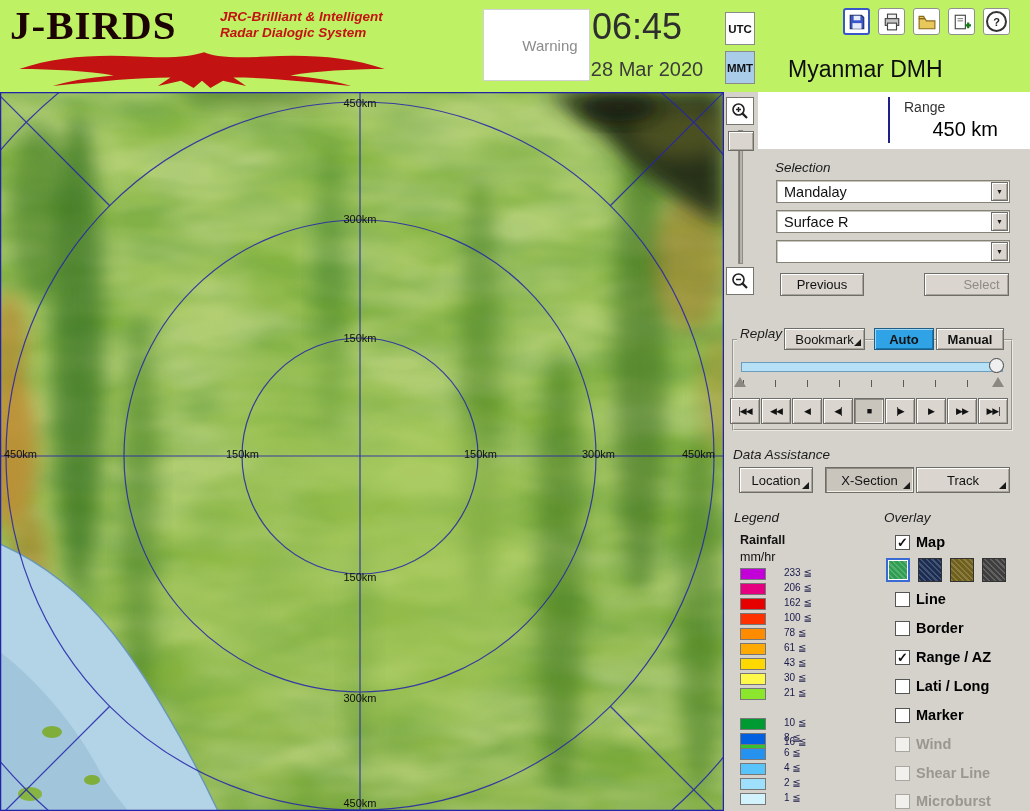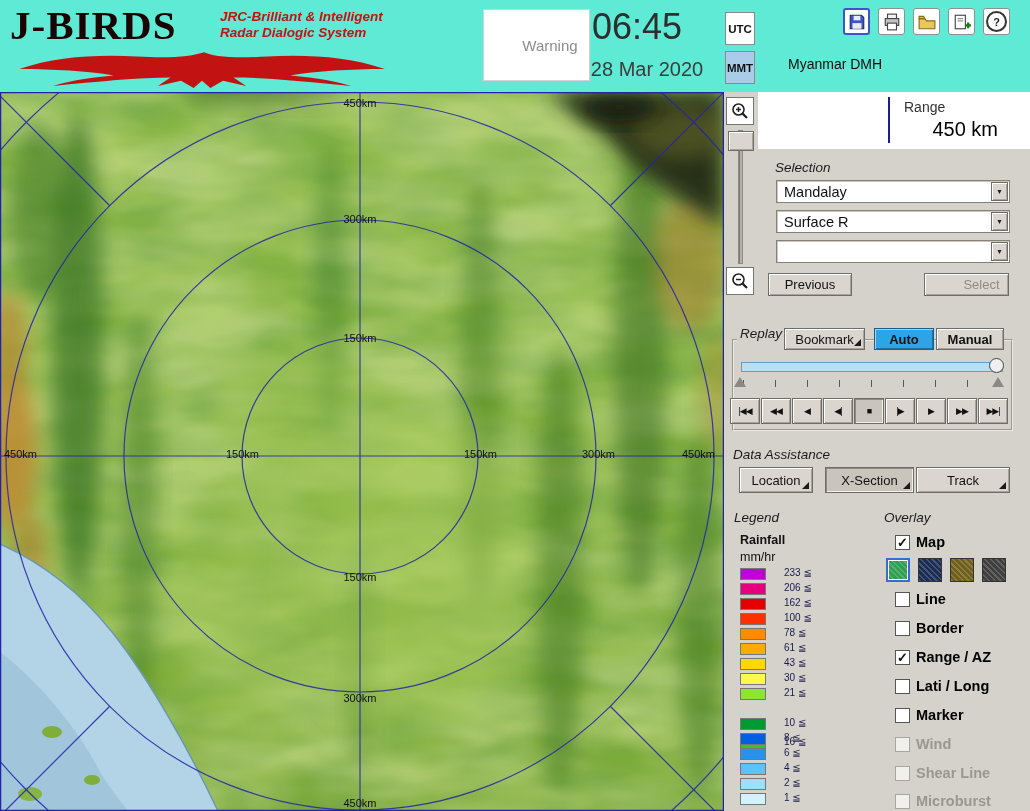--- a/index.html
+++ b/index.html
@@ -12,21 +12,21 @@
           box-shadow:inset 1px 1px 0 #ffffff, inset -1px -1px 0 #a8a49c;}
   .sunken{background:#c9c5bd;border:1px solid #6f6d68;
           box-shadow:inset 1px 1px 0 #8e8b84, inset -1px -1px 0 #f4f1ea;}
   .btn{display:flex;align-items:center;justify-content:center;
        font-size:13px;color:#111;cursor:default;box-sizing:border-box;position:absolute;}
   .corner::after{content:"";position:absolute;right:3px;bottom:3px;
        border-style:solid;border-width:0 0 7px 7px;
        border-color:transparent transparent #1a1a1a transparent;}
 
   
-  .header{position:absolute;left:0;top:0;width:1030px;height:92px;background:#5eead4;}
+  .header{position:absolute;left:0;top:0;width:1030px;height:92px;background:#bef264;}
   .logo{position:absolute;left:10px;top:2px;width:400px;height:88px;}
   .logo-title{font-family:"Liberation Serif","DejaVu Serif",serif;font-weight:bold;
               font-size:41px;color:#1d0404;letter-spacing:1px;line-height:46px;}
   .logo-tag{position:absolute;left:210px;top:7px;color:#c41212;font-weight:bold;
             font-style:italic;font-size:13.5px;line-height:16px;white-space:nowrap;}
   .eagle{position:absolute;left:2px;top:44px;width:380px;height:42px;}
   .warning-box{position:absolute;left:483px;top:9px;width:78px;height:70px;background:#fff;
                border:1px solid #d2d2d2;color:#8c8c8c;font-size:15px;
                display:flex;align-items:center;justify-content:center;padding-left:27px;}
   .clock-time{position:absolute;left:572px;top:6px;width:130px;text-align:center;
@@ -38,21 +38,21 @@
       box-sizing:border-box;color:#111;}
   .tz-utc{top:12px;background:#fdfdfd;}
   .tz-mmt{top:51px;background:#a9cde9;}
   .tool-btn{position:absolute;top:8px;width:27px;height:27px;background:#fff;
             border:1px solid #909090;border-radius:3px;box-sizing:border-box;
             display:flex;align-items:center;justify-content:center;}
   .tool-btn.active{border:2px solid #3a56c8;}
   .help-glyph{width:17px;height:17px;border:2px solid #333;border-radius:50%;
               font-weight:bold;font-size:11px;color:#222;
               display:flex;align-items:center;justify-content:center;}
-  .station-title{position:absolute;left:788px;top:56px;font-size:14px;color:#0d0d0d;}
+  .station-title{position:absolute;left:788px;top:56px;font-size:23px;color:#0d0d0d;}
 
   
   .map{position:absolute;left:0;top:92px;width:724px;height:719px;background:#7fae3a;}
   .map svg{position:absolute;left:0;top:0;}
   .map-label{position:absolute;font-size:11px;color:#101010;white-space:nowrap;}
   .vlab{left:338px;width:44px;text-align:center;}
   .hlab{top:356px;}
 
   
   .rpanel{position:absolute;left:724px;top:92px;width:306px;height:719px;background:#d5d2cb;}
@@ -300,21 +300,21 @@
           <span>▼</span>
         </div>
     </div>
     <div class="dd" style="top:148px;">
       <span class="dd-value"></span>
       <div class="dd-btn btn raised">
           <span>▼</span>
         </div>
     </div>
 
-    <div class="btn raised" style="left:44px;top:181px;width:84px;height:23px;">Previous</div>
+    <div class="btn raised" style="left:56px;top:181px;width:84px;height:23px;">Previous</div>
     <div class="btn raised disabled-btn" style="left:200px;top:181px;width:85px;height:23px;">Select</div>
 
     <span class="panel-label group-label">Replay</span>
     <div class="groupbox"></div>
 
     <div class="btn raised corner" style="left:60px;top:236px;width:81px;height:22px;z-index:3;">Bookmark</div>
     <div class="btn auto-on" style="left:150px;top:236px;width:60px;height:22px;z-index:3;">Auto</div>
     <div class="btn raised" style="left:212px;top:236px;width:68px;height:22px;z-index:3;font-weight:bold;">Manual</div>
 
     <div class="timeline-track"></div>

